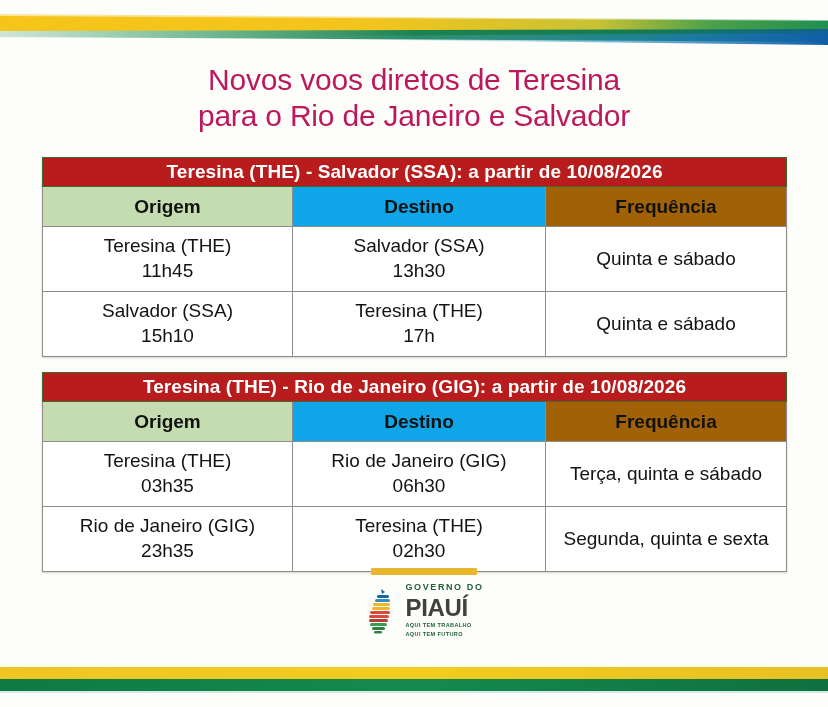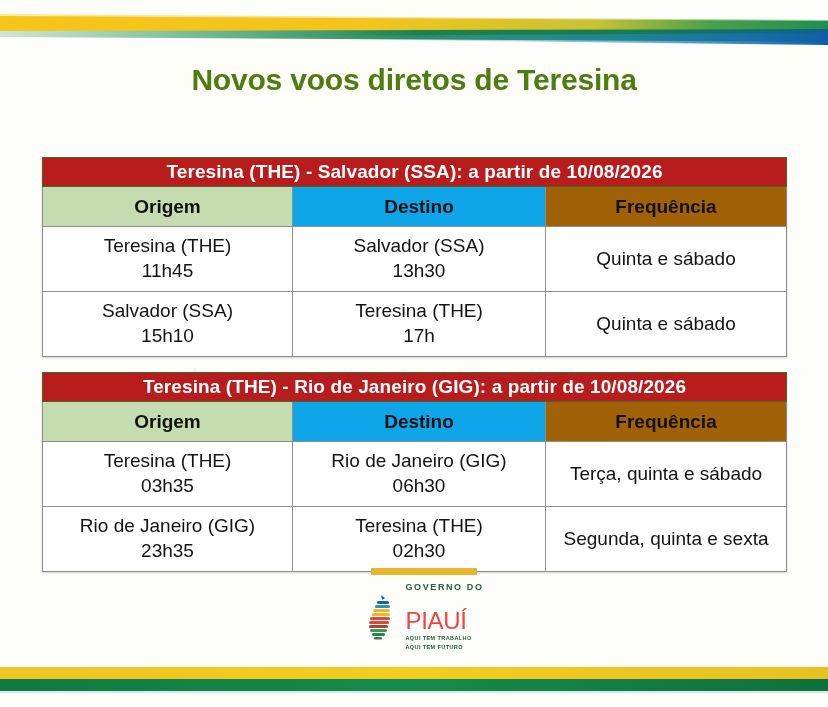--- a/index.html
+++ b/index.html
@@ -28,22 +28,22 @@
   .ribbon-top svg { display: block; }
 
   
   .title-block {
     position: absolute;
     left: 0; top: 62px;
     width: 828px;
     text-align: center;
   }
   .title-line {
-    color: #4d7c0f;
-    font-weight: bold;
+    color: #be185d;
+    font-weight: normal;
     font-size: 30px;
     line-height: 36px;
     letter-spacing: -0.2px;
     white-space: nowrap;
   }
 
   
   .flight-table {
     position: absolute;
     left: 42px;
@@ -124,25 +124,25 @@
   .logo-map { display: block; }
   .logo-text { line-height: 1; }
   .logo-gov {
     font-size: 9px;
     font-weight: bold;
     letter-spacing: 1.6px;
     color: #20603a;
   }
   .logo-piaui {
     font-size: 24px;
-    font-weight: normal;
+    font-weight: bold;
     letter-spacing: -0.3px;
-    color: #ef4444;
+    color: #404040;
     line-height: 24px;
-    margin-top: 17px;
+    margin-top: 4px;
   }
   .logo-tag {
     margin-top: 2px;
     font-size: 5.5px;
     font-weight: bold;
     letter-spacing: 0.4px;
     color: #20603a;
     line-height: 7px;
   }
 
@@ -186,20 +186,21 @@
       </defs>
       <path d="M0,14 L828,20 L828,31 L0,31 Z" fill="url(#gTopYellow)"></path>
       <path d="M0,31 L828,29 L828,42 L0,37 Z" fill="url(#gTopGreen)"></path>
       <path d="M300,36 L828,33 L828,45 L300,39 Z" fill="url(#gTopBlue)"></path>
       <path d="M0,12 L828,18 L828,21 L0,16 Z" fill="#ffffff" opacity="0.55"></path>
     </svg>
   </div>
 
   <div class="title-block">
     <div class="title-line">Novos voos diretos de Teresina</div>
+    <div class="title-line">para o Rio de Janeiro e Salvador</div>
   </div>
 
   <table class="flight-table t1">
     <colgroup>
       <col class="c-origem">
         <col class="c-destino">
         <col class="c-freq">
     </colgroup>
     <tbody>
       <tr>

